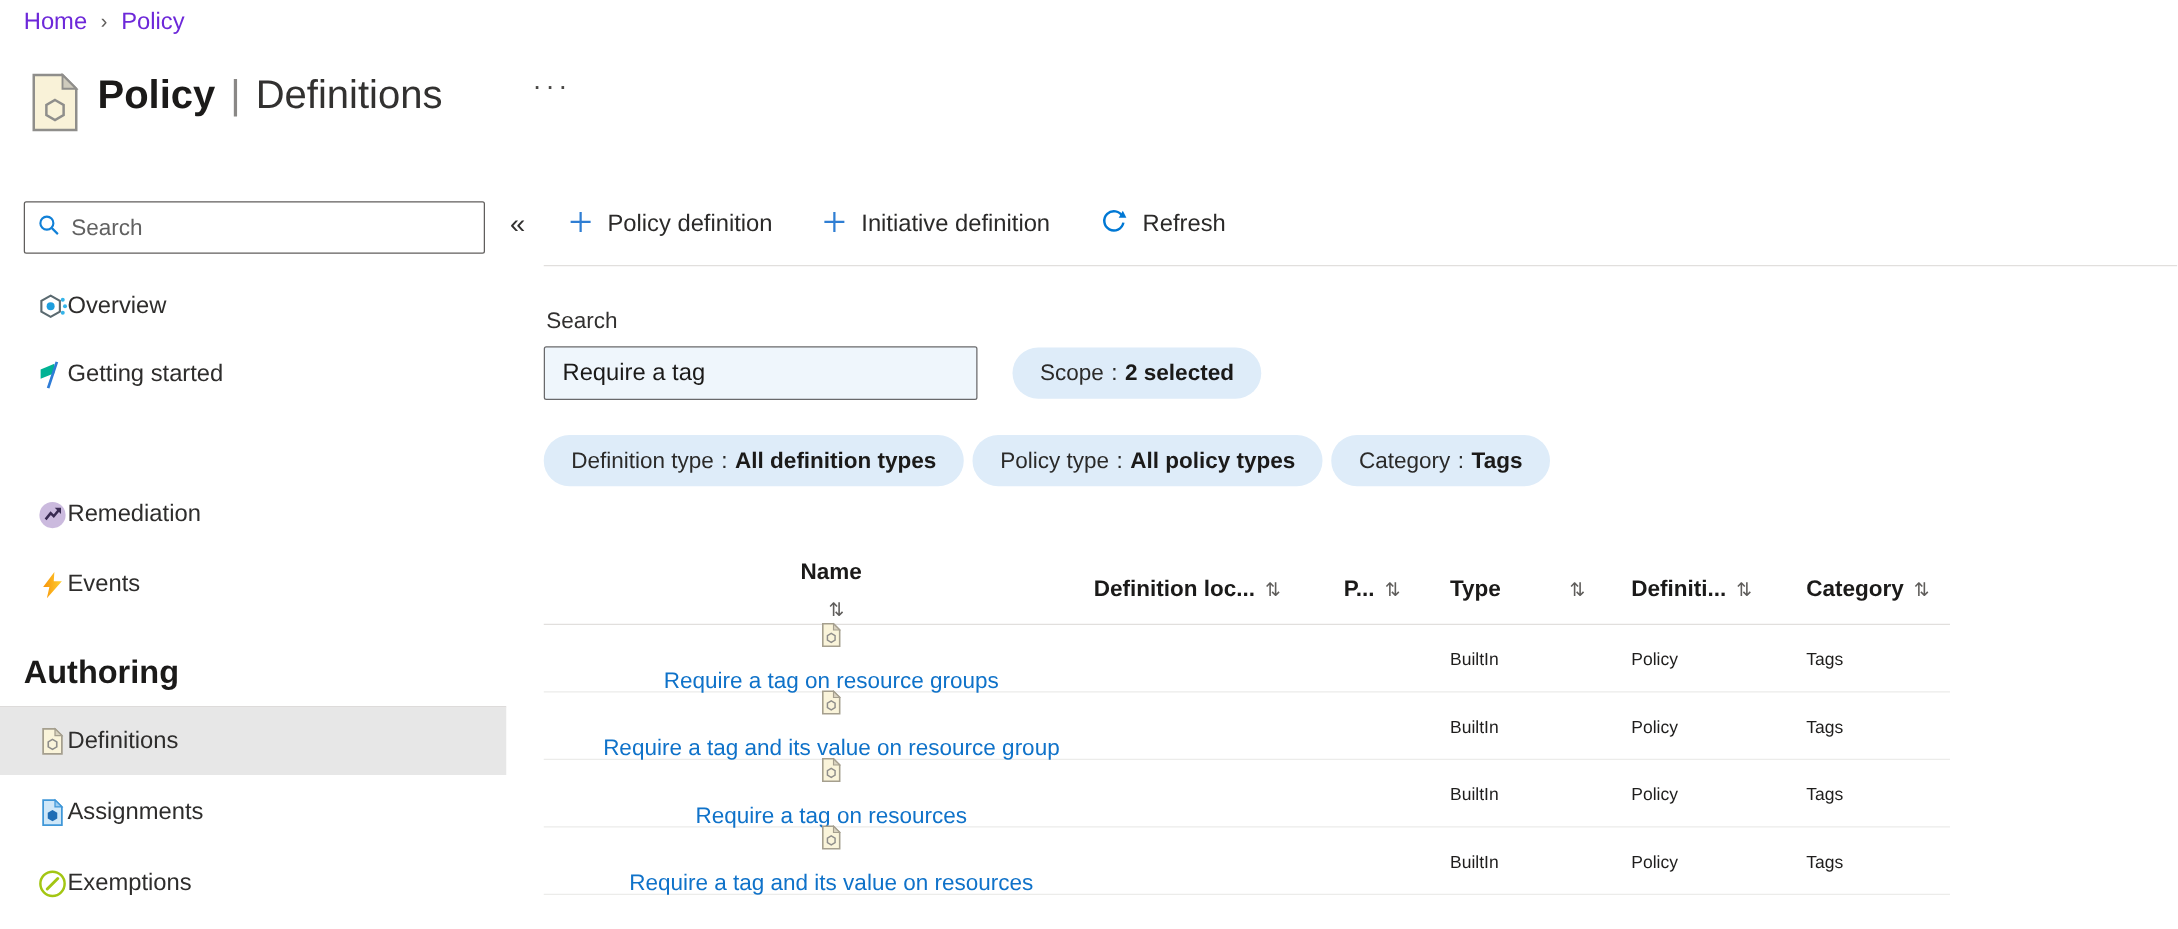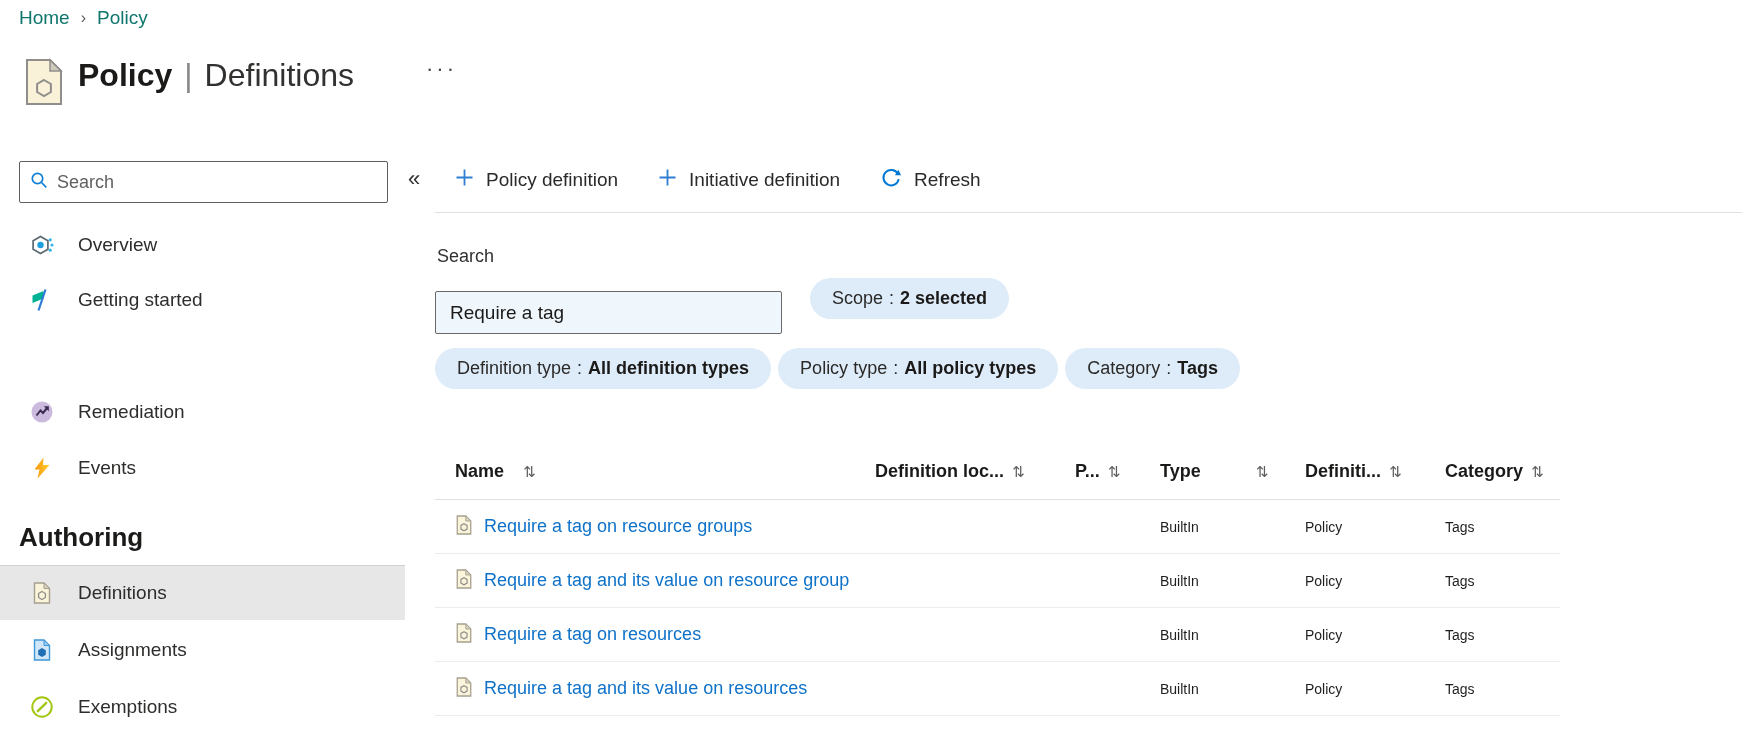--- a/index.html
+++ b/index.html
@@ -2,64 +2,64 @@
 <html><head>
 <meta charset="utf-8">
 <style>
   * { margin:0; padding:0; box-sizing:border-box; }
   html,body { background:#fff; }
   body { font-family:"Liberation Sans","DejaVu Sans",sans-serif; color:#323130; }
   .canvas { position:relative; width:1742px; height:743px; background:#fff; overflow:hidden; }
 
   
   .breadcrumb { position:absolute; left:19px; top:7px; font-size:19px; display:flex; align-items:center; gap:11px; }
-  .breadcrumb a { color:#0f766e; text-decoration:none; cursor:pointer; }
+  .breadcrumb a { color:#6d28d9; text-decoration:none; cursor:pointer; }
   .crumb-sep { color:#605e5c; font-size:16px; }
 
   
   .title-icon { position:absolute; left:22px; top:58px; }
   .page-title { position:absolute; left:78px; top:52px; font-size:32px; line-height:46px; color:#1b1a19; display:flex; align-items:baseline; }
   .title-primary { font-weight:700; }
   .title-sep { font-weight:300; color:#8a8886; margin:0 12px; }
   .title-secondary { font-weight:400; color:#323130; }
   .more-btn { position:absolute; left:426px; top:56px; font-size:22px; letter-spacing:3px; color:#494846; cursor:pointer; }
 
   
   .side-search { position:absolute; left:19px; top:161px; width:369px; height:42px; border:1px solid #605e5c; border-radius:2px; display:flex; align-items:center; padding:0 10px; gap:9px; background:#fff; }
   .side-search input { border:none; outline:none; flex:1; font-size:18px; font-family:inherit; color:#323130; background:transparent; }
   .side-search input::placeholder { color:#616161; }
   .collapse-btn { position:absolute; left:408px; top:166px; font-size:22px; color:#323130; cursor:pointer; }
 
-  .sideitem { position:absolute; left:0; width:405px; height:44px; display:flex; align-items:center; padding-left:30px; gap:24px; font-size:19px; color:#2e2d2c; cursor:pointer; }
+  .sideitem { position:absolute; left:0; width:405px; height:44px; display:flex; align-items:center; padding-left:30px; font-size:19px; color:#2e2d2c; cursor:pointer; }
   .sideitem .icn { width:24px; height:24px; flex:0 0 24px; display:flex; align-items:center; justify-content:center; }
   .sideitem.selected { background:#e7e7e7; height:54px; }
   .side-section { position:absolute; left:19px; top:522px; font-size:26px; font-weight:700; color:#1b1a19; }
   .side-divider { position:absolute; left:0; top:565px; width:405px; height:1px; background:#d2d0ce; }
 
   
   .toolbar { position:absolute; left:455px; top:158px; height:44px; display:flex; align-items:center; gap:40px; }
   .tool-btn { display:flex; align-items:center; gap:12px; font-size:19px; color:#2b2a29; cursor:pointer; }
   .main-divider { position:absolute; left:435px; top:212px; width:1307px; height:1px; background:#e1dfdd; }
 
   
   .search-label { position:absolute; left:437px; top:246px; font-size:18px; color:#323130; }
-  .filter-input { position:absolute; left:435px; top:291px; width:347px; height:43px; background:#eff6fc; border:1px solid #69696b; border-radius:2px; font-size:19px; font-family:inherit; color:#1b1a19; padding:0 14px; outline:none; }
+  .filter-input { position:absolute; left:435px; top:277px; width:347px; height:43px; background:#eff6fc; border:1px solid #69696b; border-radius:2px; font-size:19px; font-family:inherit; color:#1b1a19; padding:0 14px; outline:none; }
   .pill { height:41px; border-radius:21px; background:#deecf9; display:inline-flex; align-items:center; padding:0 22px; font-size:18px; color:#2b2a29; cursor:pointer; white-space:nowrap; }
   .pill b { font-weight:700; color:#1b1a19; }
   .psep { margin:0 6px; }
   .scope-pill { position:absolute; left:810px; top:278px;text-align:center; }
   .pill-row { position:absolute; left:435px; top:348px; display:flex; gap:7px; }
 
   
   .table { position:absolute; left:435px; top:444px; width:1125px; }
   .thead { display:flex; align-items:center; height:56px; border-bottom:1px solid #e1dfdd; }
   .th { display:flex; align-items:center; font-size:18px; font-weight:700; color:#1b1a19; cursor:pointer; }
   .sort { margin-left:8px; font-size:15px; font-weight:400; color:#5f5d5b; font-family:"DejaVu Sans",sans-serif; }
   .trow { display:flex; align-items:center; height:54px; border-bottom:1px solid #ececea; }
-  .col-name { width:440px; padding-left:20px; display:flex; align-items:center; gap:11px; }
+  .col-name { width:440px; padding-left:20px; display:flex; align-items:center; gap:11px;flex-direction:column; }
   .col-defloc { width:200px; } .col-p { width:85px; } .col-type { width:145px;gap:47px; } .col-deftype { width:140px; } .col-cat { width:115px; }
   .name-link { color:#0f72c9; font-size:18px; text-decoration:none; cursor:pointer; white-space:nowrap; overflow:hidden; text-overflow:clip; max-width:365px; display:inline-block; }
   .cell { font-size:14px; color:#1f1e1d; }
 </style>
 </head>
 <body>
 
 <div class="canvas">
 
   <div class="breadcrumb">

